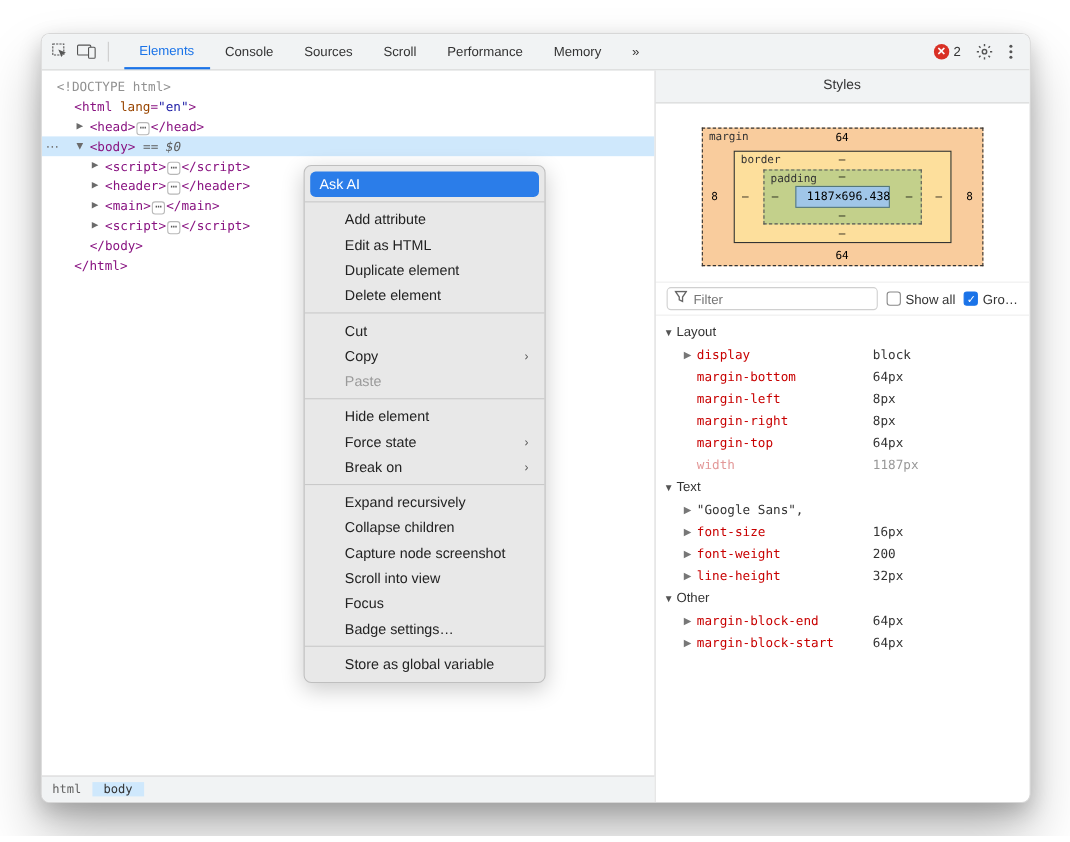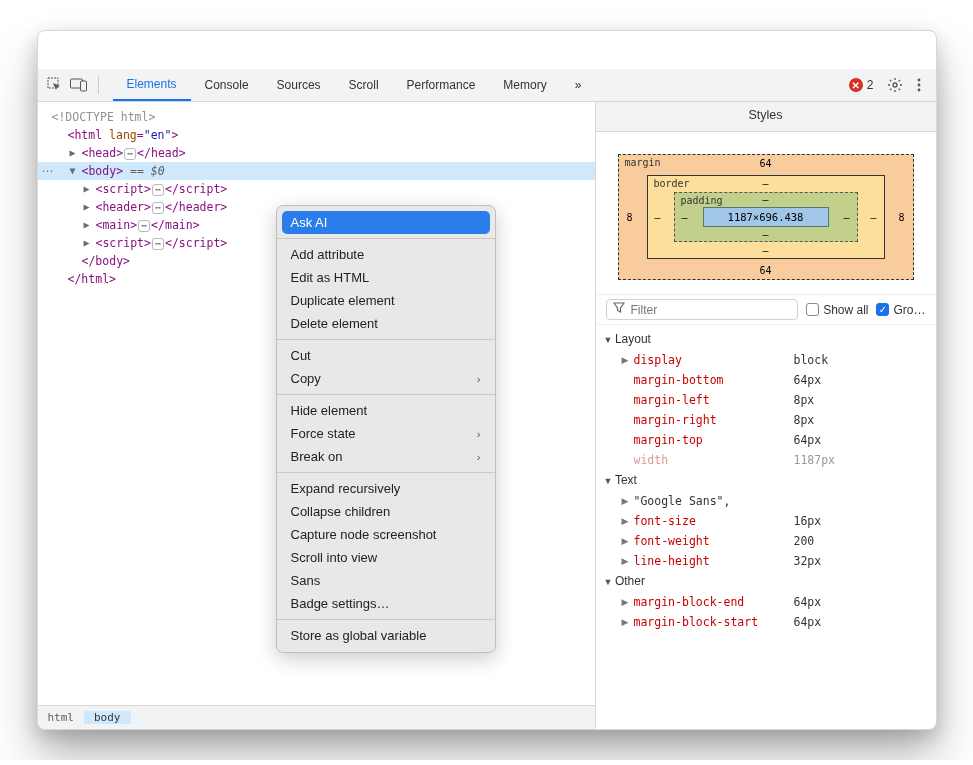--- a/index.html
+++ b/index.html
@@ -25,21 +25,20 @@
     position: relative;
   }
   .toolbar {
     height: 33px;
     border-bottom: 1px solid #d7d7d7;
     display: flex;
     align-items: center;
     padding: 0 8px;
     background: #f1f3f4;
     gap: 6px;
-    margin-top: 38px;
   }
   .tb-icon { width: 18px; height:18px; display:flex;align-items:center;justify-content:center;color:#535353;}
   .tabs { display:flex; align-items:stretch; height:100%; margin-left:4px;}
   .tab { padding: 0 14px; display:flex; align-items:center; color:#333; cursor: default; }
   .tab.active { color:#1a73e8; border-bottom: 2px solid #1a73e8; }
   .tb-spacer { flex:1; }
   .err-badge { display:flex; align-items:center; gap:4px; color:#333;}
   .err-dot { width:14px;height:14px;border-radius:50%;background:#d93025;color:#fff;display:flex;align-items:center;justify-content:center;font-size:10px;font-weight:bold;}
   .main { flex:1; display:flex; overflow:hidden;}
   .left { flex:1; display:flex; flex-direction:column; border-right:1px solid #d7d7d7; position:relative;}
@@ -53,37 +52,37 @@
   .c-tag { color:#881280; }
   .c-attr { color:#994500; }
   .c-val { color:#1a1aa5; }
   .c-doctype { color:#919191; }
   .c-eq { color:#5c5c5c; font-style:italic;}
   .ellipsis-badge { display:inline-block; border:1px solid #b8b8b8; border-radius:3px; color:#555; font-size:10px; padding:0 2px; line-height:10px; margin:0 1px; background:#fff; }
   .breadcrumb { height:24px; border-top:1px solid #d7d7d7; background:#f1f3f4; display:flex; align-items:center; font-family:Menlo,Consolas,monospace; font-size:11px;}
   .bc-item { padding: 0 10px; color:#5f5f5f;}
   .bc-item.sel { background:#cfe8fc; color:#333;}
   .context-menu {
-    position:absolute; top:103px; left:238px; width:220px;
+    position:absolute; top:86px; left:238px; width:220px;
     background:#e8e8e8; border:1px solid #bfbfbf; border-radius:7px;
     box-shadow: 0 6px 20px rgba(0,0,0,0.2);
     padding: 5px 0; z-index:10;
   }
-  .cm-item { padding: 4px 14px; font-size:13px; color:#222; display:flex; justify-content:space-between; align-items:center;}
+  .cm-item { padding: 4px 14px; font-size:13px; color:#222; display:flex; justify-content:space-between; align-items:center;margin-left:23px;}
   .cm-item.highlight { background:#2b7de9; color:#fff; border-radius:5px; margin:0 5px; padding:4px 9px;}
   .cm-item.disabled { color:#9a9a9a; }
   .cm-sep { height:1px; background:#c9c9c9; margin:4px 0;}
   .cm-sub { font-size:11px; color:#555;}
   .styles-tabs { height:30px; border-bottom:1px solid #d7d7d7; display:flex; align-items:center; padding:0 8px; gap:18px; background:#f1f3f4;flex-direction:column;}
   .stab { font-size:12.5px; color:#333; padding:6px 2px; }
   .stab.active { color:#1a73e8; border-bottom:2px solid #1a73e8;}
   .box-model-wrap { display:flex; justify-content:center; padding:22px 10px 14px;}
   .bm { position:relative; font-family:Menlo,Consolas,monospace; font-size:10px;}
   .bm-box { border:1px dashed #333; position:relative; text-align:center; padding:16px 30px;}
-  .bm-margin { background:#f9cc9d; width:296px; padding:20px 28px;}
+  .bm-margin { background:#f9cc9d; width:256px; padding:20px 28px;}
   .bm-border { background:#fddf9c; border:1px solid #333; padding:16px 26px;}
   .bm-padding { background:#c3d08b; border:1px dashed #555; padding:14px 28px;}
   .bm-content { background:#a0c6e8; border:1px solid #577; padding:3px 10px; font-size:10.5px;}
   .bm-label { position:absolute; top:2px; left:6px; font-size:10px; color:#333;}
   .bm-tnum { position:absolute; left:50%; transform:translateX(-50%);}
   .bm-bnum { position:absolute; left:50%; transform:translateX(-50%);}
   .bm-lnum { position:absolute; top:50%; transform:translateY(-50%);}
   .bm-rnum { position:absolute; top:50%; transform:translateY(-50%);}
   .filter-row { display:flex; align-items:center; gap:8px; padding:4px 10px; border-top:1px solid #eee; border-bottom:1px solid #eee;}
   .filter-input-wrap { flex:1; display:flex; align-items:center; gap:6px; border:1px solid #d0d0d0; border-radius:4px; padding:2px 6px; background:#fff;}
@@ -183,20 +182,23 @@
             <span>Delete element</span>
           </div>
           <div class="cm-sep"></div>
           <div class="cm-item">
             <span>Cut</span>
           </div>
           <div class="cm-item">
             <span>Copy</span>
             <span class="cm-sub">›</span>
           </div>
+          <div class="cm-item disabled">
+            <span>Paste</span>
+          </div>
           <div class="cm-sep"></div>
           <div class="cm-item">
             <span>Hide element</span>
           </div>
           <div class="cm-item">
             <span>Force state</span>
             <span class="cm-sub">›</span>
           </div>
           <div class="cm-item">
             <span>Break on</span>
@@ -209,21 +211,21 @@
           <div class="cm-item">
             <span>Collapse children</span>
           </div>
           <div class="cm-item">
             <span>Capture node screenshot</span>
           </div>
           <div class="cm-item">
             <span>Scroll into view</span>
           </div>
           <div class="cm-item">
-            <span>Sans</span>
+            <span>Focus</span>
           </div>
           <div class="cm-item">
             <span>Badge settings…</span>
           </div>
           <div class="cm-sep"></div>
           <div class="cm-item">
             <span>Store as global variable</span>
           </div>
         </div>
 

